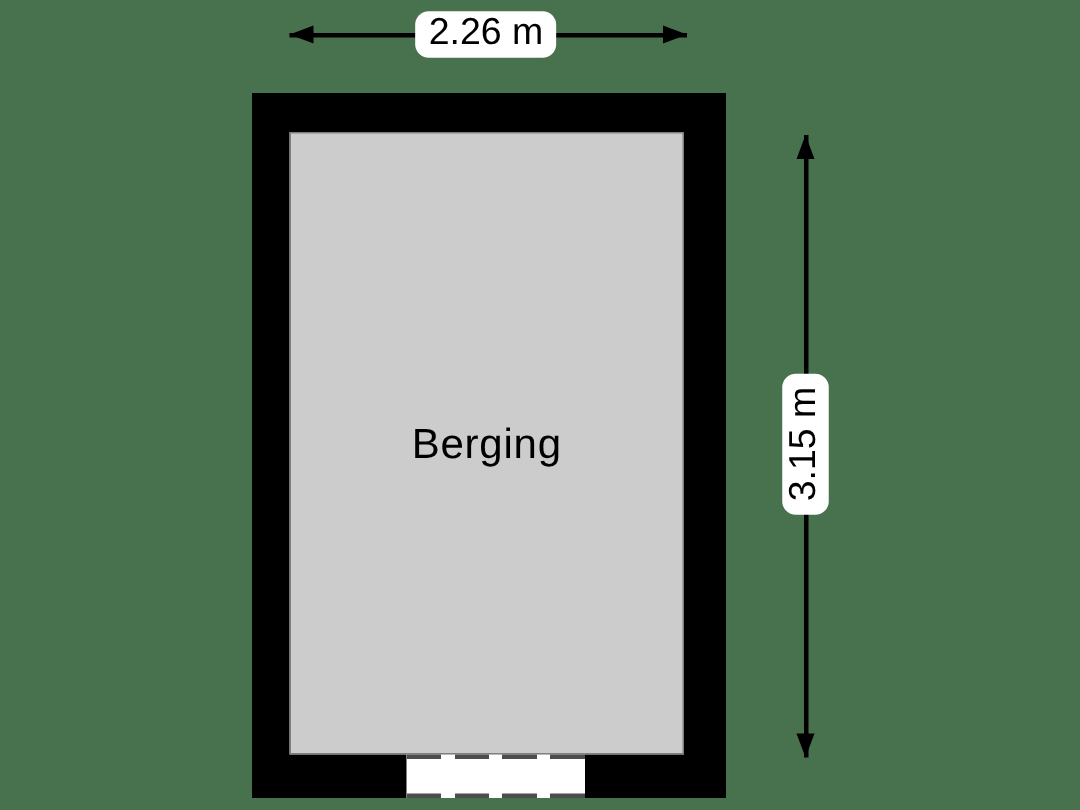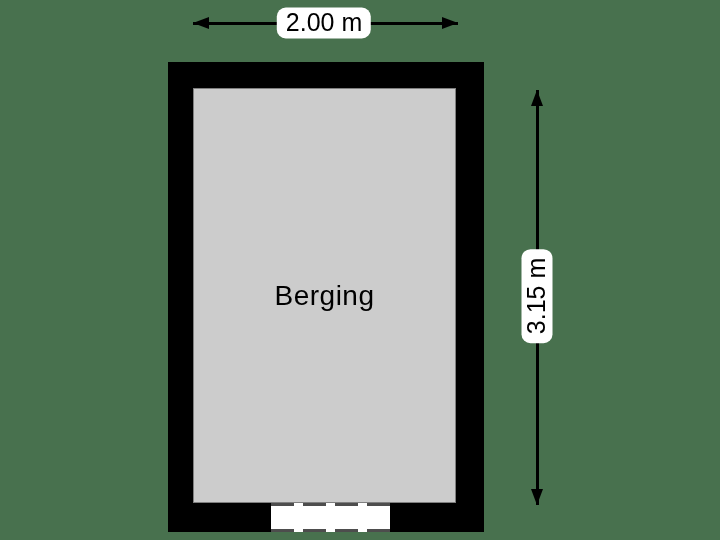--- a/index.html
+++ b/index.html
@@ -147,21 +147,21 @@
 
   <div class="door">
     <div class="dash top"></div>
     <div class="dash bottom"></div>
   </div>
 
   <div>
     <div class="hline"></div>
     <div class="ah ah-left"></div>
     <div class="ah ah-right"></div>
-    <div class="dim-label h">2.00 m</div>
+    <div class="dim-label h">2.26 m</div>
   </div>
 
   <div>
     <div class="vline"></div>
     <div class="ah ah-up"></div>
     <div class="ah ah-down"></div>
     <div class="dim-label v">3.15 m</div>
   </div>
 
 </div>

